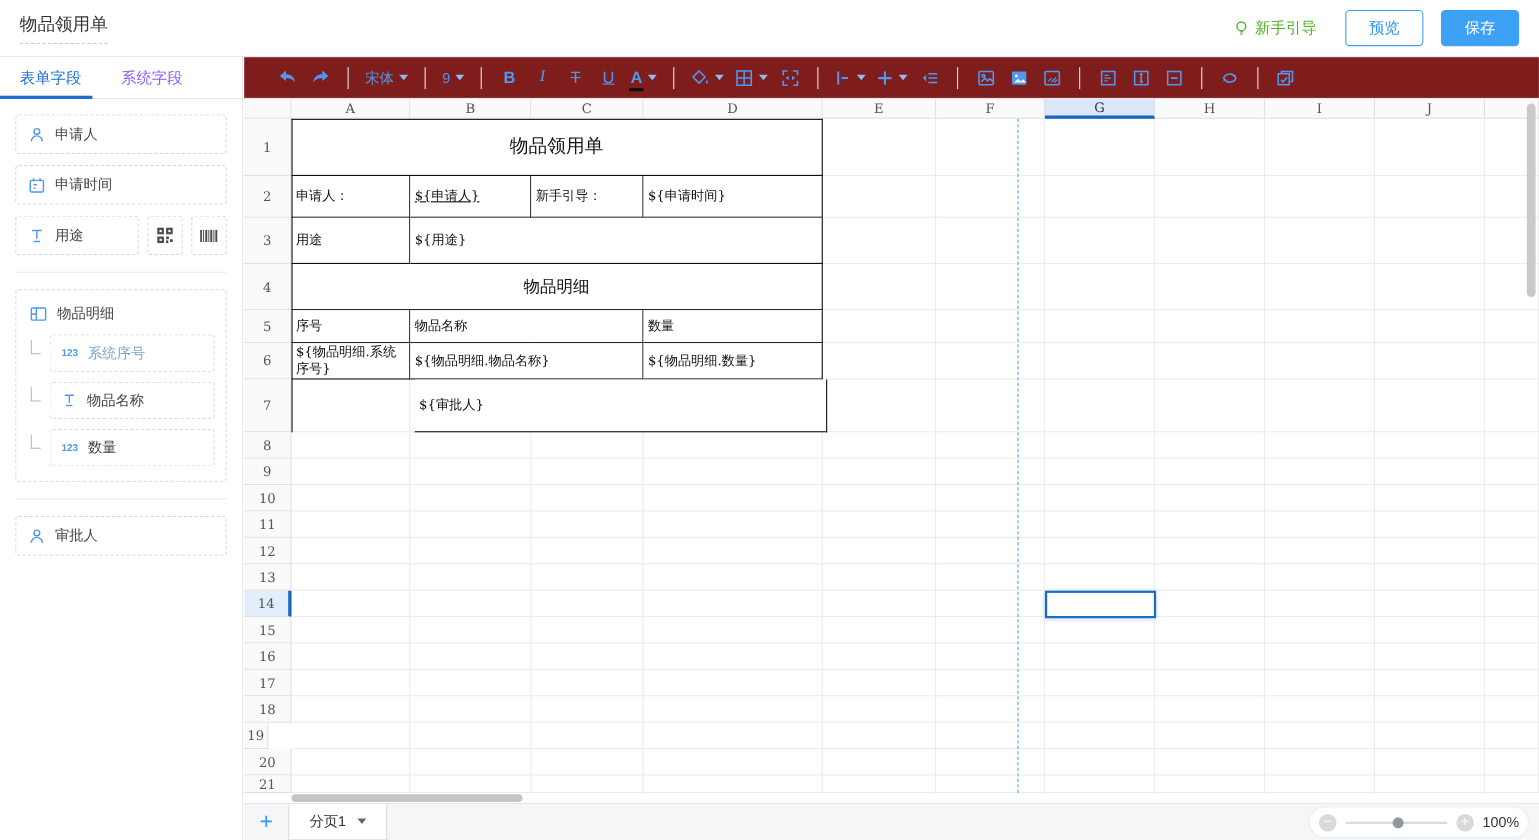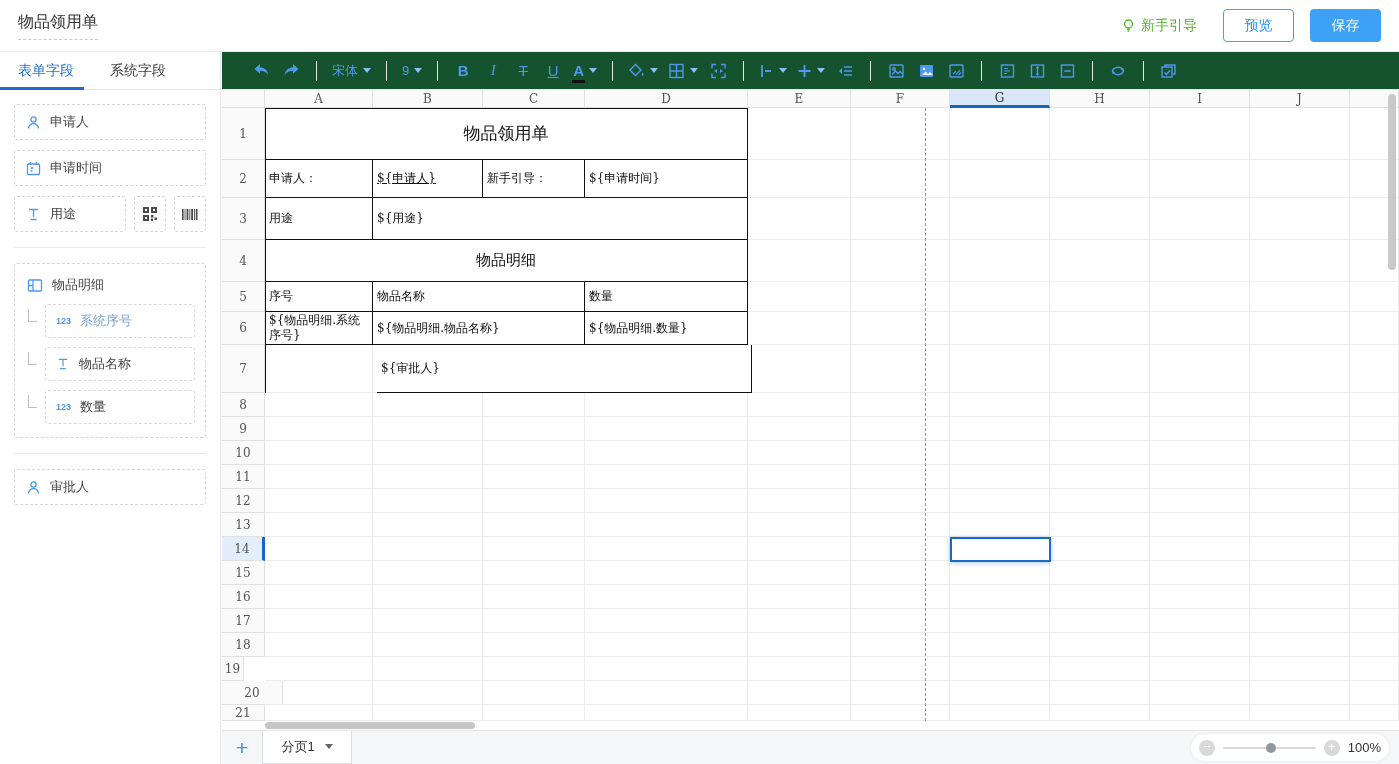--- a/index.html
+++ b/index.html
@@ -16,27 +16,27 @@
   .guide { display:flex; align-items:center; gap:5px; color:#53b427; font-size:14px; margin-right:26px; cursor:pointer; }
   .btn { height:33px; width:71px; border-radius:4px; font-size:14px; display:flex;
     align-items:center; justify-content:center; cursor:pointer; }
   .btn-outline { border:1px solid #41a0f5; color:#2d93f2; background:#fff; margin-right:16px; }
   .btn-primary { background:#3da1f6; color:#fff; }
 
   
   .side-tabs { left:0; top:52px; width:221px; height:38px; border-bottom:1px solid #e8e8e8;
     border-right:1px solid #e8e8e8; display:flex; align-items:stretch; background:#fff; }
   .side-tab { position:relative; display:flex; align-items:center; justify-content:center;
-    font-size:14px; color:#404040; width:92px; cursor:pointer; }
+    font-size:14px; color:#8b5cf6; width:92px; cursor:pointer; }
   .side-tab.active { color:#1f72d2; }
   .side-tab.active::after { content:""; position:absolute; left:0; right:8px; bottom:-1px;
     height:3px; background:#1f6bd0; }
 
   
-  .toolbar { left:222px; top:52px; width:1177px; height:38px; background:#14532d;
+  .toolbar { left:222px; top:52px; width:1177px; height:38px; background:#7f1d1d;
     border-bottom:1px solid #e8e8e8; display:flex; align-items:center; padding-left:26px; gap:4px; }
   .tb-btn { height:26px; min-width:26px; padding:0 3px; display:flex; align-items:center;
     justify-content:center; gap:3px; color:#4f97ef; cursor:pointer; border-radius:3px; }
   .tb-sep { width:1px; height:20px; background:#e4e4e4; margin:0 8px; }
   .caret { width:0; height:0; border-left:4px solid transparent; border-right:4px solid transparent;
     border-top:5px solid #8cbdf5; margin-left:2px; }
   .tb-letter { font-size:15px; color:#4f97ef; }
   .tb-bold { font-weight:bold; }
   .tb-italic { font-style:italic; font-family:"Liberation Serif",serif; }
   .tb-strike { text-decoration:line-through; }
@@ -403,21 +403,21 @@
     <div class="rowhead" style="left: 0px; top: 351px; width: 43px; height: 24px;">10</div>
     <div class="rowhead" style="left: 0px; top: 375px; width: 43px; height: 24px;">11</div>
     <div class="rowhead" style="left: 0px; top: 399px; width: 43px; height: 24px;">12</div>
     <div class="rowhead" style="left: 0px; top: 423px; width: 43px; height: 24px;">13</div>
     <div class="rowhead sel" style="left: 0px; top: 447px; width: 43px; height: 24px;">14</div>
     <div class="rowhead" style="left: 0px; top: 471px; width: 43px; height: 24px;">15</div>
     <div class="rowhead" style="left: 0px; top: 495px; width: 43px; height: 24px;">16</div>
     <div class="rowhead" style="left: 0px; top: 519px; width: 43px; height: 24px;">17</div>
     <div class="rowhead" style="left: 0px; top: 543px; width: 43px; height: 24px;">18</div>
     <div class="rowhead" style="left: 0px; top: 567px; width: 22px; height: 24px;">19</div>
-    <div class="rowhead" style="left: 0px; top: 591px; width: 61px; height: 24px;">20</div>
+    <div class="rowhead" style="left: 0px; top: 591px; width: 43px; height: 24px;">20</div>
     <div class="rowhead" style="left: 0px; top: 615px; width: 43px; height: 16px;">21</div>
     <div class="gridcell" style="left: 43px; top: 18px; width: 108px; height: 52px;"></div>
     <div class="gridcell" style="left: 151px; top: 18px; width: 110px; height: 52px;"></div>
     <div class="gridcell" style="left: 261px; top: 18px; width: 102px; height: 52px;"></div>
     <div class="gridcell" style="left: 363px; top: 18px; width: 163px; height: 52px;"></div>
     <div class="gridcell" style="left: 526px; top: 18px; width: 103px; height: 52px;"></div>
     <div class="gridcell" style="left: 629px; top: 18px; width: 99px; height: 52px;"></div>
     <div class="gridcell" style="left: 728px; top: 18px; width: 100px; height: 52px;"></div>
     <div class="gridcell" style="left: 828px; top: 18px; width: 100px; height: 52px;"></div>
     <div class="gridcell" style="left: 928px; top: 18px; width: 100px; height: 52px;"></div>

